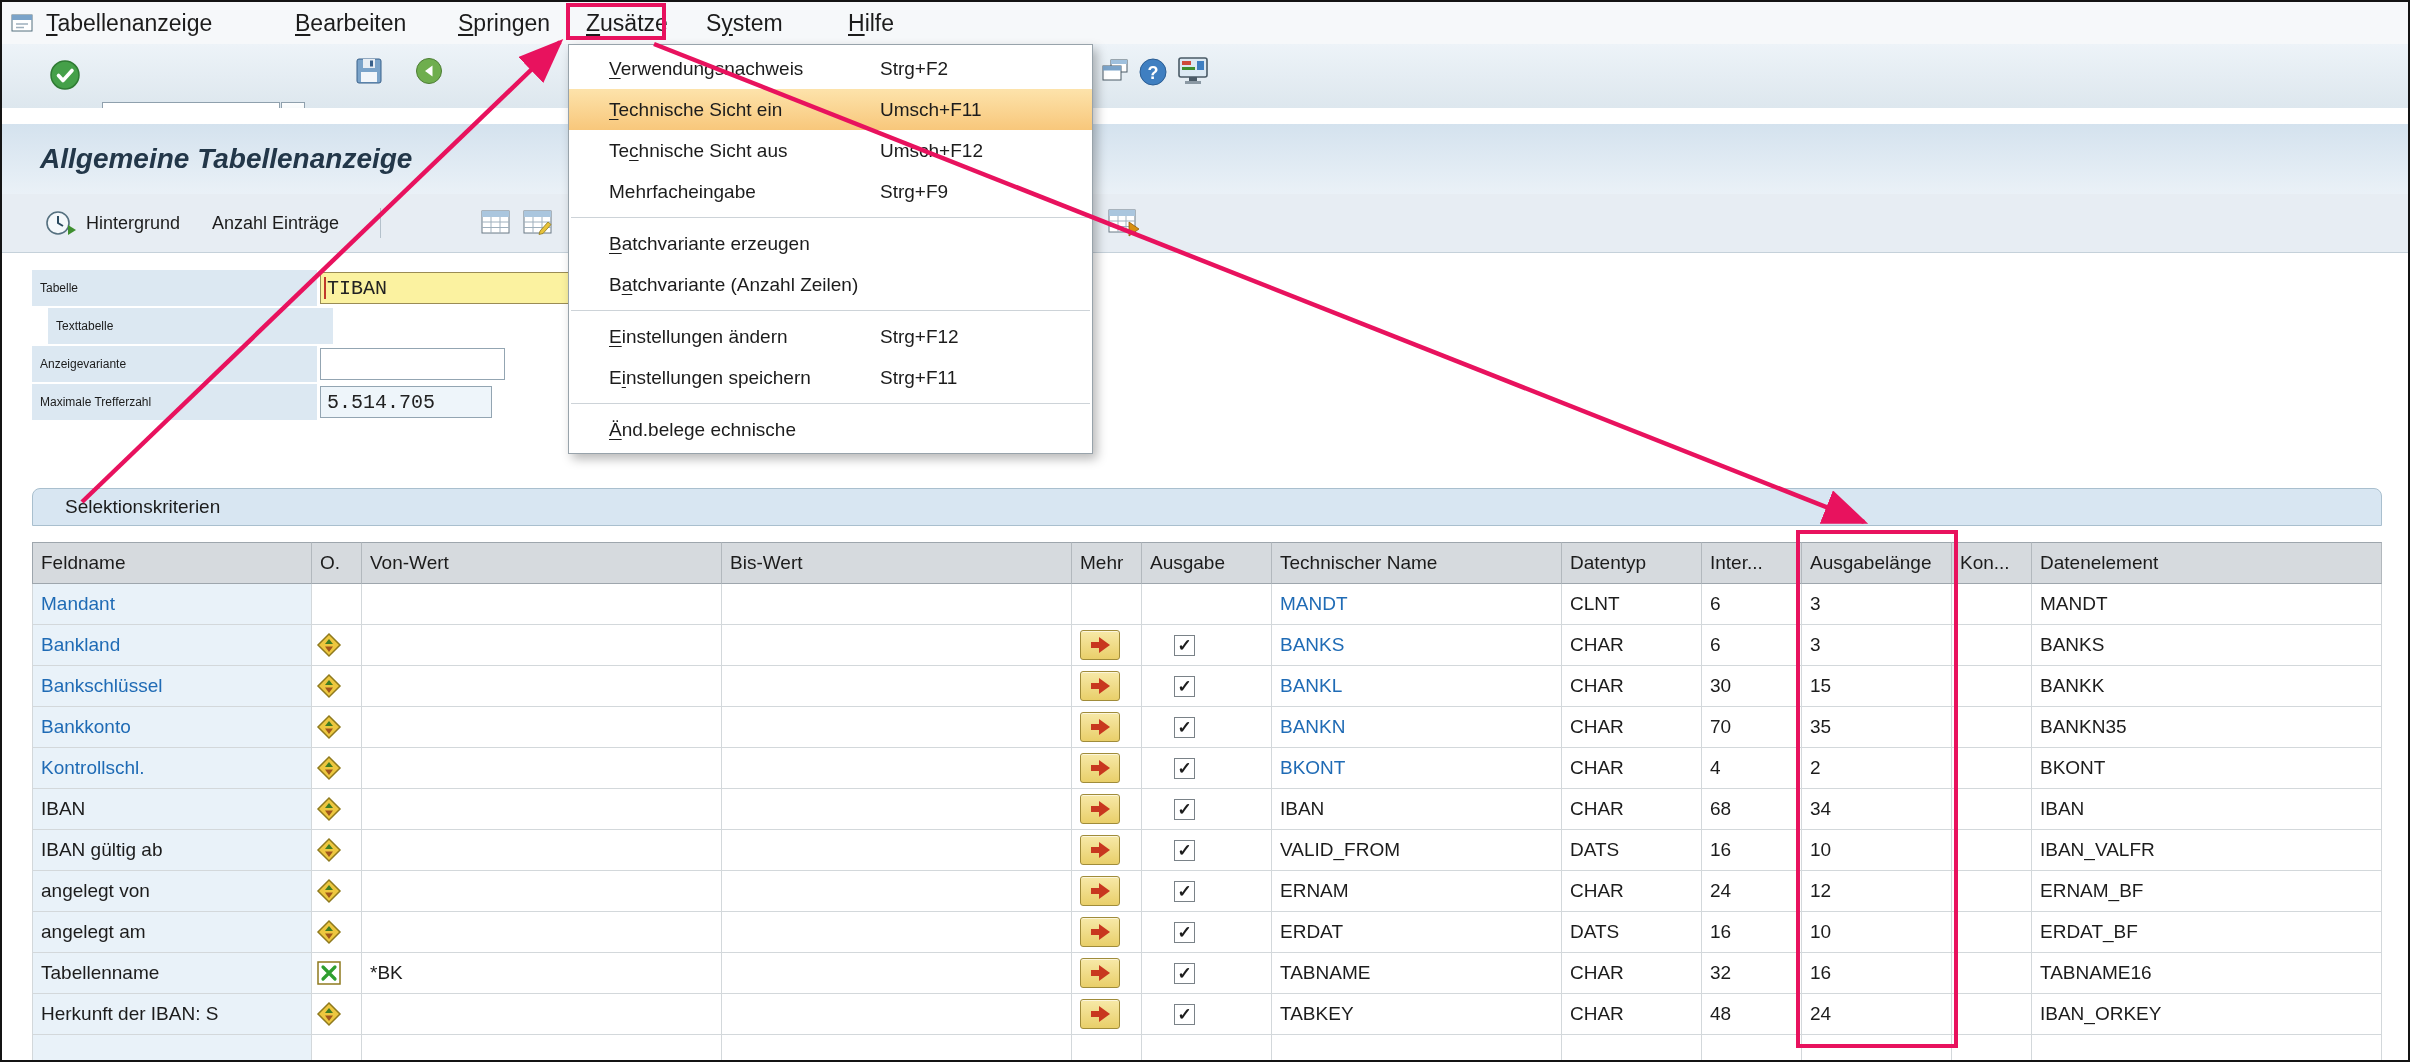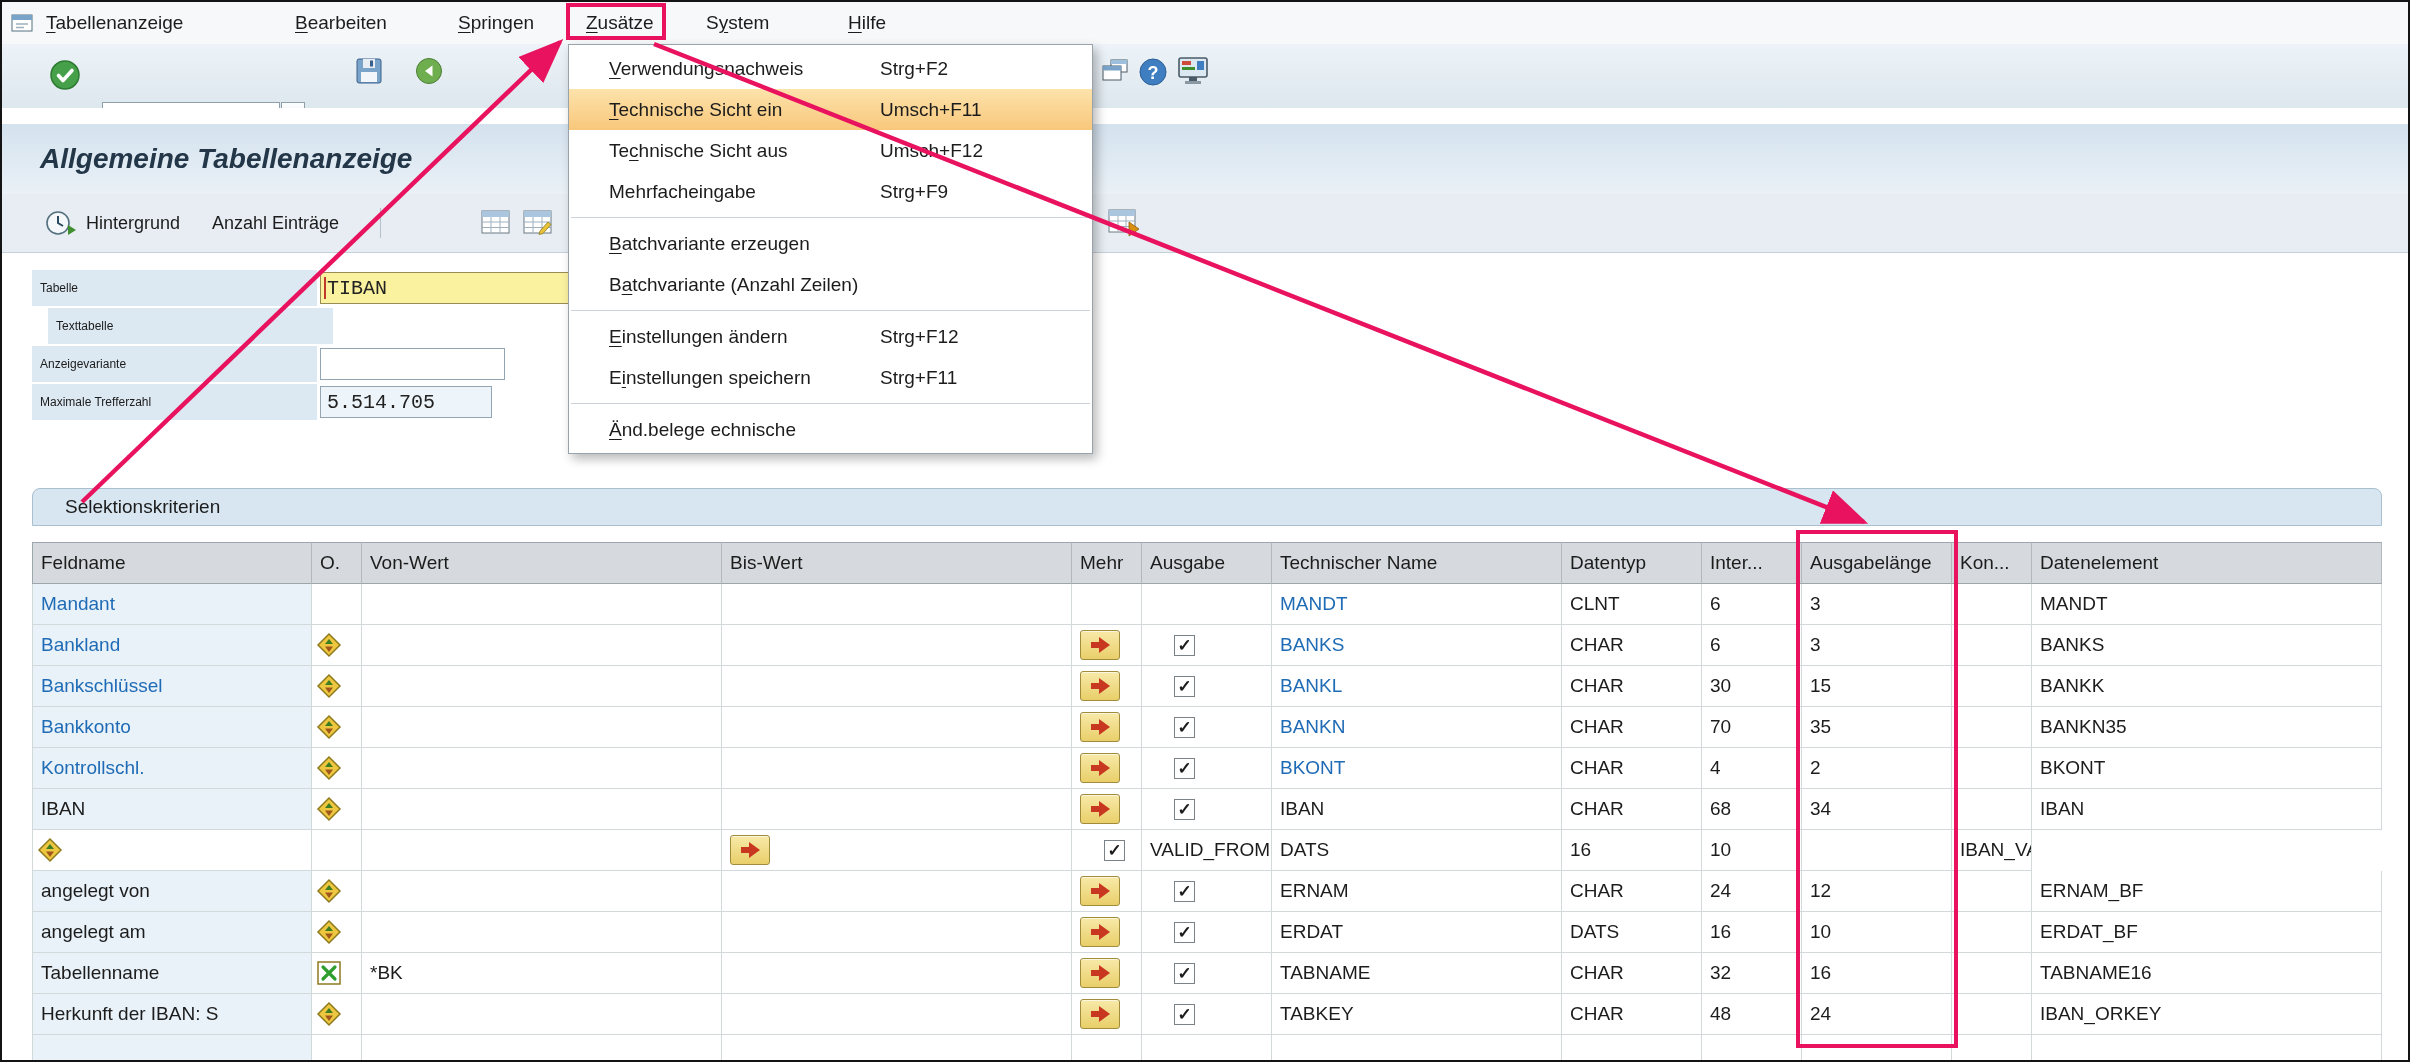--- a/index.html
+++ b/index.html
@@ -1,21 +1,21 @@
 <!DOCTYPE html>
 <html><head>
 <meta charset="utf-8">
 <style>
   html,body{margin:0;padding:0;background:#fff;}
   #app{position:relative;width:2410px;height:1062px;box-sizing:border-box;border:2px solid #141414;
        overflow:hidden;background:#fff;font-family:"Liberation Sans",sans-serif;color:#1c1c1c;}
 
   
   .menubar{position:absolute;left:0;top:0;width:100%;height:42px;background:#f6f8fa;border-bottom:1px solid #cfd8df;z-index:1;}
-  .mb-item{position:absolute;top:0;height:42px;display:flex;align-items:center;font-size:19px;padding:0 6px;cursor:default;}
+  .mb-item{position:absolute;top:0;height:42px;display:flex;align-items:center;font-size:23px;padding:0 6px;cursor:default;}
   .key{text-decoration:underline;text-underline-offset:3px;}
   .toolbar{position:absolute;left:0;top:42px;width:100%;height:64px;background:linear-gradient(#edf3f8,#dde7ee);border-bottom:1px solid #b7c4ce;z-index:1;}
   .gapband{position:absolute;left:0;top:106px;width:100%;height:16px;background:#fff;z-index:1;}
   .titleband{position:absolute;left:0;top:122px;width:100%;height:70px;background:linear-gradient(#d4e2ee,#eaf1f7);border-bottom:1px solid #b3c2cf;display:flex;align-items:center;z-index:1;}
   .title{margin-left:38px;font-size:28px;font-weight:bold;font-style:italic;color:#233749;}
   .apptoolbar{position:absolute;left:0;top:192px;width:100%;height:58px;background:#e7edf3;border-bottom:1px solid #c5d1da;z-index:1;}
   .atb-label{position:absolute;top:0;height:58px;display:flex;align-items:center;font-size:18px;}
   .vsep{position:absolute;top:14px;width:1px;height:30px;background:#b4c1cb;}
 
   
@@ -491,20 +491,23 @@
         </div>
       <div class="cell">
           <span></span>
         </div>
       <div class="cell">
           <span>IBAN</span>
         </div>
     </div>
 
     <div class="row">
+      <div class="cell fn">
+          <span>IBAN gültig ab</span>
+        </div>
       <div class="cell ic">
           <svg width="26" height="26" viewBox="0 0 26 26">
             <path d="M13 2 L24 13 L13 24 L2 13 Z" fill="#edc73f" stroke="#8f7a1e" stroke-width="1.5"></path>
             <path d="M9 12 L13 7 L17 12 Z" fill="#3f7d23"></path>
             <path d="M9 14.5 L17 14.5 L13 20 Z" fill="#a1561c"></path>
           </svg>
         </div>
       <div class="cell">
           <span></span>
         </div>

